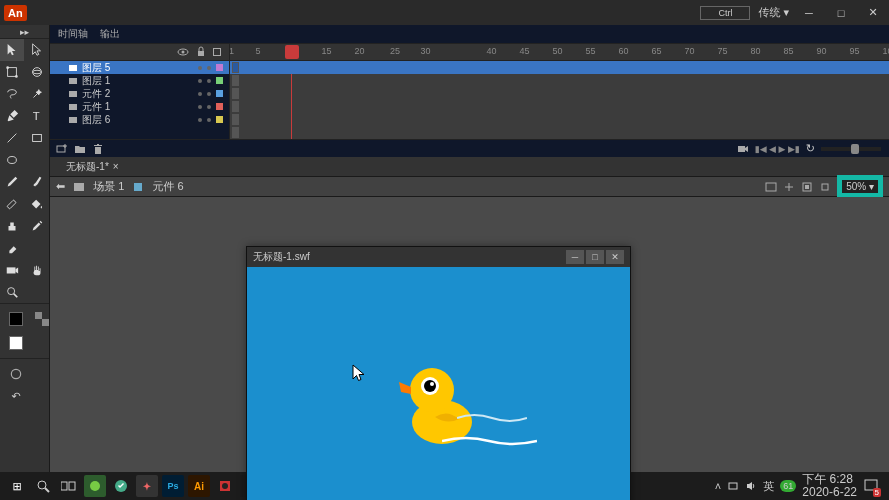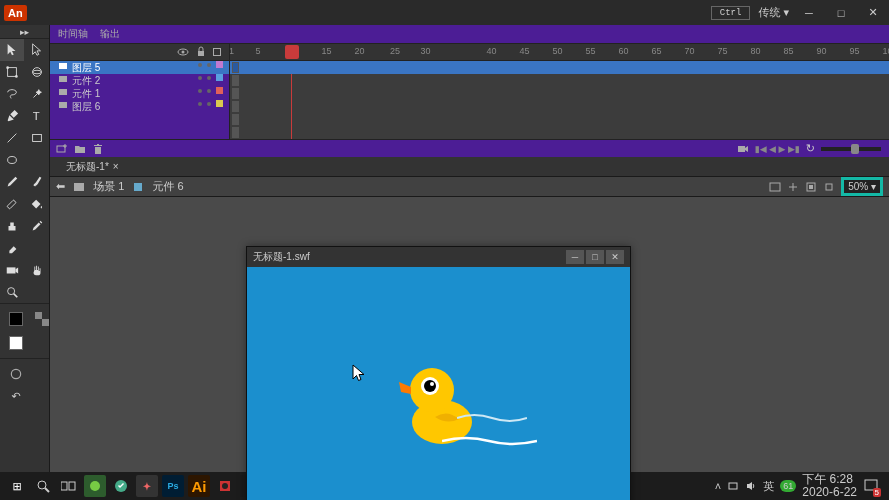--- a/index.html
+++ b/index.html
@@ -10,64 +10,64 @@
 .menu-item { padding: 2px 6px; cursor: default; }
 .title-right { margin-left: auto; display: flex; align-items: center; gap: 8px; }
 .win-control { width: 24px; height: 18px; display: flex; align-items: center; justify-content: center; cursor: default; }
 .toolbox { position: absolute; left: 0; top: 25px; width: 50px; bottom: 28px; background: #333; border-right: 1px solid #1a1a1a; }
 .tool-grid { display: grid; grid-template-columns: 1fr 1fr; }
 .tool-btn { width: 24px; height: 22px; display: flex; align-items: center; justify-content: center; cursor: default; position:relative;}
 .tool-btn.active { background: #4a4a4a; }
 .tool-btn svg { width: 14px; height: 14px; }
 .swatch-fg { width: 14px; height: 14px; background: #000; border: 1px solid #666; }
 .swatch-bg { width: 14px; height: 14px; background: #fff; border: 1px solid #666; }
-.timeline-area { position: absolute; left: 50px; top: 25px; right: 0; height: 136px; background: #4c1d95; border-bottom: 1px solid #1a1a1a; }
+.timeline-area { position: absolute; left: 50px; top: 25px; right: 0; height: 136px; background: #0f172a; border-bottom: 1px solid #1a1a1a; }
 .tl-tabs { height: 18px; display: flex; align-items: center; padding-left: 8px; font-size: 10px; color: #aaa; gap: 12px; }
 .tl-header { height: 18px; background: #333; display: flex; border-top: 1px solid #222; border-bottom: 1px solid #222; }
 .layer-col { width: 180px; border-right: 1px solid #222; display: flex; align-items: center; justify-content: flex-end; padding-right: 8px; gap: 6px; }
 .ruler { flex: 1; display: flex; align-items: center; position: relative; overflow: hidden; }
 .ruler-tick { position: absolute; font-size: 9px; color: #888; top: 2px; }
 .playhead { position: absolute; width: 14px; height: 14px; background: #c93b3b; border-radius: 2px; top: 1px; }
 .layers-area { display: flex; height: 78px; }
 .layer-list { width: 180px; border-right: 1px solid #222; }
-.layer-row { height: 13px; display: flex; align-items: flex-start; padding-left: 8px; font-size: 10px; position: relative; }
+.layer-row { height: 13px; display: flex; align-items: center; padding-left: 18px; font-size: 10px; position: relative; }
 .layer-row.selected { background: #3a75c4; color: #fff; }
 .layer-icon { width: 10px; height: 10px; margin-right: 4px; display:inline-block; }
 .layer-dots { position: absolute; right: 6px; display: flex; gap: 5px; align-items: center; }
 .dot { width: 4px; height: 4px; border-radius: 50%; background: #666; }
 .lock-sq { width: 7px; height: 7px; }
 .frames-area { flex: 1; position: relative; background: #3c3c3c; overflow: hidden; }
 .frame-row { height: 13px; position: relative; }
 .frame-row.selected { background: #3a75c4; }
 .frame-span { position: absolute; height: 11px; top: 1px; border: 1px solid #555; }
 .tl-footer { height: 18px; border-top: 1px solid #222; display: flex; align-items: center; padding-left: 6px; gap: 6px; }
 .tl-foot-right { margin-left: auto; display:flex; gap:6px; padding-right:8px; align-items:center; }
 .tab-bar { position: absolute; left: 50px; top: 157px; right: 0; height: 20px; background: #333; display: flex; align-items: center; padding-left: 8px; border-bottom: 1px solid #1a1a1a; }
 .doc-tab { padding: 2px 8px; font-size: 10px; display: flex; align-items: center; gap: 4px; }
 .close-x { cursor: default; font-size: 10px; }
 .scene-bar { position: absolute; left: 50px; top: 177px; right: 0; height: 20px; background: #414141; display: flex; align-items: center; padding: 0 6px; border-bottom: 1px solid #1a1a1a; gap: 8px; }
 .scene-right { margin-left: auto; display: flex; align-items: center; gap: 6px; }
-.zoom-box { background: #222; border: 3px solid #14b8a6; padding: 1px 4px; font-size: 10px; }
+.zoom-box { background: #222; border: 5px solid #14b8a6; padding: 1px 4px; font-size: 10px; }
 .canvas-area { position: absolute; left: 50px; top: 197px; right: 0; bottom: 28px; background: #4a4a4a; }
 .blue-rect { position: absolute; left: 303px; top: 180px; width: 192px; height: 40px; background: #1b8fce; border: 1px solid #17a; }
 .swf-window { position: absolute; left: 196px; top: 49px; width: 385px; height: 293px; background: #1b8fce; border: 1px solid #111; box-shadow: 0 0 8px rgba(0,0,0,.4); z-index: 10; }
 .swf-title { height: 20px; background: #333; color: #ccc; display: flex; align-items: center; padding: 0 6px; font-size: 10px; }
 .swf-controls { margin-left: auto; display: flex; gap: 2px; }
 .swf-btn { width: 18px; height: 14px; background: #555; display: flex; align-items: center; justify-content: center; cursor: default; font-size: 9px; }
 .swf-btn.close { background: #555; }
 .swf-content { position: relative; width: 100%; height: calc(100% - 20px); }
 .duck { position: absolute; left: 150px; top: 95px; }
 .wave1 { position: absolute; left: 210px; top: 145px; }
 .wave2 { position: absolute; left: 195px; top: 168px; }
 .taskbar { position: absolute; left: 0; bottom: 0; right: 0; height: 28px; background: #1c1c1c; display: flex; align-items: center; padding: 0 4px; }
 .task-icon { width: 22px; height: 22px; margin: 0 2px; display: flex; align-items: center; justify-content: center; cursor: default; border-radius: 2px; }
 .task-right { margin-left: auto; display: flex; align-items: center; gap: 6px; padding-right: 6px; }
 .sys-time { font-size: 12px; text-align: left; line-height: 1.1; color: #ccc; }
 .cursor { position: absolute; left: 352px; top: 364px; z-index: 20; pointer-events: none; }
-.ctrl-badge{border:1px solid #666;padding:1px 8px;font-size:9px;font-family:Liberation Mono, monospace;}
+.ctrl-badge{border:1px solid #666;padding:1px 17px;font-size:9px;}
 .sm-icon{width:12px;height:12px;fill:#aaa;}
 </style>
 </head>
 <body>
 
 <div class="title-bar">
   <span class="app-logo">An</span>
   <div class="title-right">
     <span class="ctrl-badge">Ctrl</span>
     <span><span>传统</span> ▾</span>
@@ -273,20 +273,31 @@
           <span class="layer-dots">
             <span class="dot"></span>
             <span class="dot"></span>
             <span class="lock-sq" style="background:#c17ad1"></span>
           </span>
         </div>
         <div class="layer-row">
           <span class="layer-icon"><svg width="10" height="10" viewBox="0 0 10 10">
               <rect x="1" y="2" width="8" height="6" fill="#aaa"></rect>
             </svg></span>
+          <span>图层 1</span>
+          <span class="layer-dots">
+            <span class="dot"></span>
+            <span class="dot"></span>
+            <span class="lock-sq" style="background:#78d078"></span>
+          </span>
+        </div>
+        <div class="layer-row">
+          <span class="layer-icon"><svg width="10" height="10" viewBox="0 0 10 10">
+              <rect x="1" y="2" width="8" height="6" fill="#aaa"></rect>
+            </svg></span>
           <span>元件 2</span>
           <span class="layer-dots">
             <span class="dot"></span>
             <span class="dot"></span>
             <span class="lock-sq" style="background:#5aa0e0"></span>
           </span>
         </div>
         <div class="layer-row">
           <span class="layer-icon"><svg width="10" height="10" viewBox="0 0 10 10">
               <rect x="1" y="2" width="8" height="6" fill="#aaa"></rect>
@@ -448,21 +459,21 @@
       </svg>
     </div>
   <div class="task-icon">
       <svg width="14" height="14" viewBox="0 0 14 14">
         <circle cx="7" cy="7" r="6" fill="#4a8"></circle>
         <path fill="#fff" d="M4 7l2 2 4-4-1-1-3 3-1-1z"></path>
       </svg>
     </div>
   <div class="task-icon" style="background:#333;color:#e66;font-size:10px;font-weight:bold">✦</div>
   <div class="task-icon" style="background:#001d33;color:#29abe2;font-size:9px;font-weight:bold">Ps</div>
-  <div class="task-icon" style="background:#2d1600;color:#ff9a00;font-size:15px;font-weight:bold">Ai</div>
+  <div class="task-icon" style="background:#2d1600;color:#ff9a00;font-size:10px;font-weight:bold">Ai</div>
   <div class="task-icon">
       <svg width="14" height="14" viewBox="0 0 14 14">
         <rect x="2" y="2" width="10" height="10" fill="#c33"></rect>
         <circle cx="7" cy="7" r="3" fill="#222"></circle>
       </svg>
     </div>
   <div class="task-icon" style="background:#1a1a1a;color:#4ae;font-size:9px">Ⅲ</div>
   <div class="task-icon" style="background:#2a0033;color:#e878ff;font-size:9px;font-weight:bold">Pr</div>
   <div class="task-icon">
       <svg width="14" height="14" viewBox="0 0 14 14">

